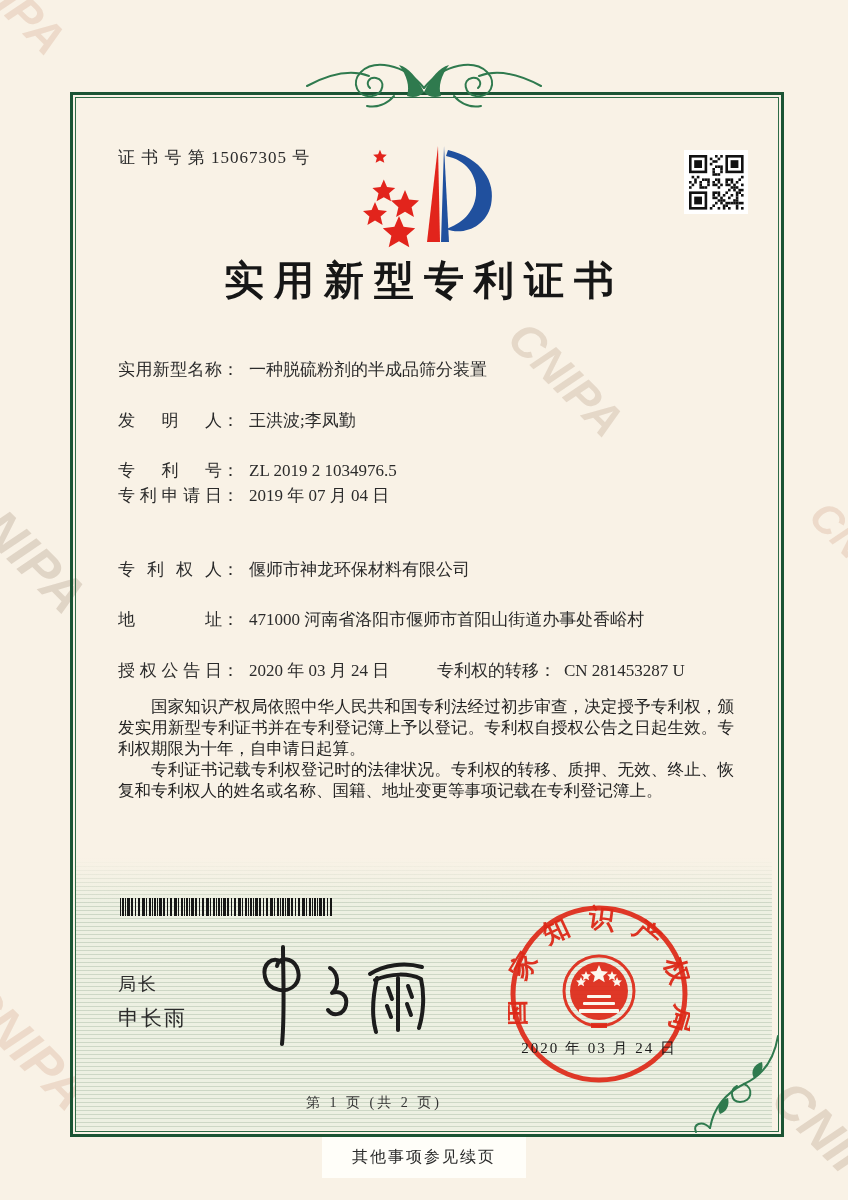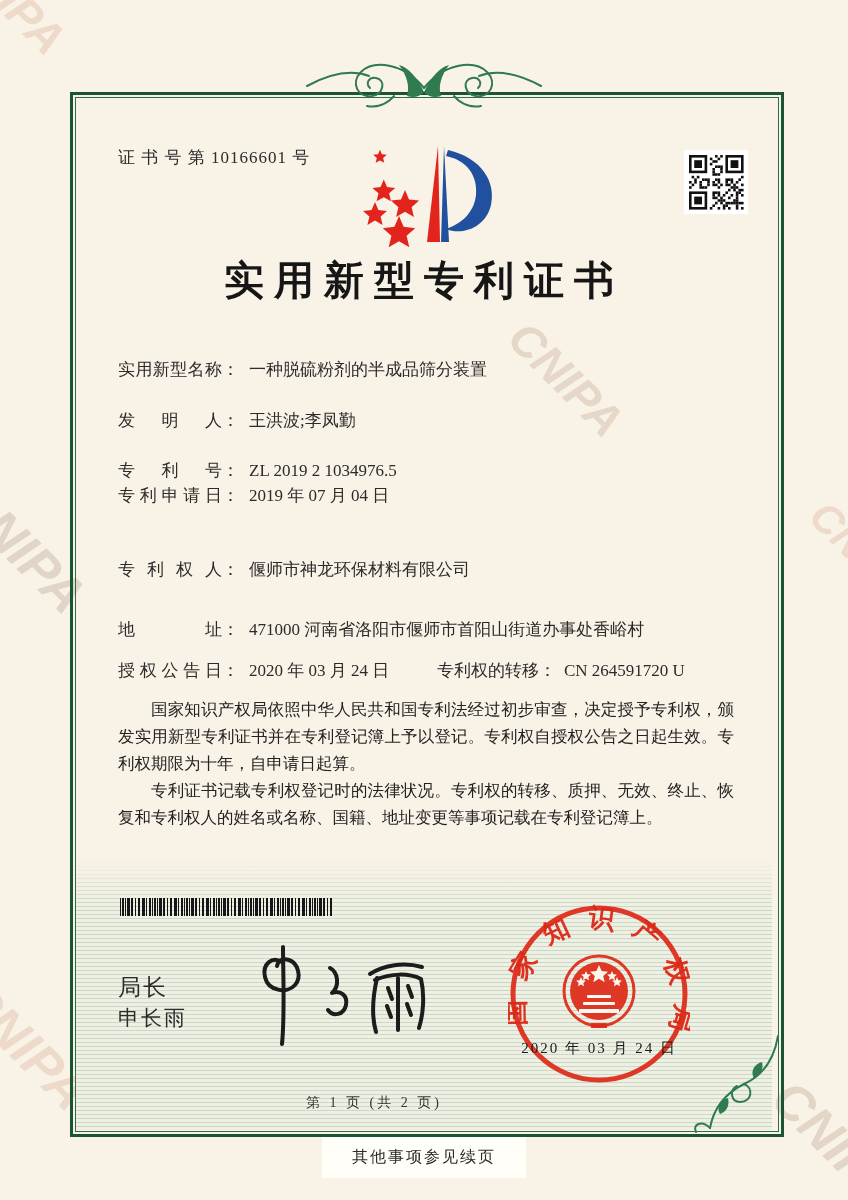--- a/index.html
+++ b/index.html
@@ -56,33 +56,33 @@
   }
 
   .field{position:absolute;left:118px;font-size:17px;white-space:nowrap;}
   .field .label{
     display:inline-block;width:104px;
     text-align:justify;text-align-last:justify;
     vertical-align:bottom;
   }
   .field .colon{display:inline-block;margin-right:10px;}
   .f0{top:358px;} .f1{top:409px;} .f2{top:459px;} .f3{top:484px;}
-  .f4{top:558px;} .f5{top:608px;margin-top:10px;} .f6{top:659px;}
+  .f4{top:558px;} .f5{top:608px;} .f6{top:659px;}
   .field2{position:absolute;left:437px;top:659px;font-size:17px;white-space:nowrap;}
   .field2 .colon{margin-right:8px;}
 
   .body-text{
     position:absolute;left:118px;top:696px;width:616px;
-    font-size:16.5px;line-height:27px;color:#222;text-align:justify;
+    font-size:16.5px;line-height:21px;color:#222;text-align:justify;
   }
   .body-text p{margin:0;text-indent:2em;}
 
   .barcode{position:absolute;left:120px;top:898px;width:216px;height:18px;}
 
-  .sign-title{position:absolute;left:118px;top:972px;font-size:23px;letter-spacing:2px;}
+  .sign-title{position:absolute;left:118px;top:972px;font-size:18px;letter-spacing:2px;}
   .sign-name{position:absolute;left:118px;top:1004px;font-size:21px;letter-spacing:2px;}
   .signature{position:absolute;left:242px;top:942px;width:205px;height:108px;}
 
   .seal{position:absolute;left:508px;top:903px;width:182px;height:182px;}
 
   .page-num{
     position:absolute;left:0;top:1094px;width:748px;text-align:center;
     font-size:14px;letter-spacing:3px;color:#333;
   }
   .footer-note{
@@ -134,21 +134,21 @@
       <path d="M90,4 C86,28 74,44 56,52 C38,61 26,74 22,96"></path>
       <path d="M56,52 C66,56 64,70 52,70 C43,70 41,58 49,54"></path>
       <path d="M74,30 C66,32 62,40 66,46 C72,44 76,38 74,30 Z" fill="#2f7a4e" stroke="none"></path>
       <path d="M40,66 C32,68 28,76 32,82 C38,80 42,74 40,66 Z" fill="#2f7a4e" stroke="none"></path>
       <path d="M22,96 C14,88 4,92 8,100"></path>
     </g>
   </svg>
 
   <div class="content">
 
-    <div class="cert-no">证 书 号 第 10166601 号</div>
+    <div class="cert-no">证 书 号 第 15067305 号</div>
 
     <svg class="logo" viewBox="0 0 160 122">
       <g fill="#e2241c">
         <path d="M58,32 l3,7 8,1 -6,5 2,8 -7,-4 -7,4 2,-8 -6,-5 8,-1 z" transform="translate(2,-2) scale(0.62)"></path>
         <path d="M44,50 l3.4,8 8.6,1 -6.4,5.6 2,8.4 -7.6,-4.4 -7.6,4.4 2,-8.4 -6.4,-5.6 8.6,-1 z" transform="scale(0.95)"></path>
         <path d="M63,58 l4,9.4 10,1.2 -7.4,6.6 2.3,9.8 -8.9,-5.2 -8.9,5.2 2.3,-9.8 -7.4,-6.6 10,-1.2 z"></path>
         <path d="M33,70 l3.4,8 8.6,1 -6.4,5.6 2,8.4 -7.6,-4.4 -7.6,4.4 2,-8.4 -6.4,-5.6 8.6,-1 z"></path>
         <path d="M57,84 l4.6,10.8 11.6,1.4 -8.6,7.6 2.7,11.4 -10.3,-6 -10.3,6 2.7,-11.4 -8.6,-7.6 11.6,-1.4 z"></path>
         <path d="M96,14 L85,110 L98,110 Z"></path>
       </g>
@@ -290,21 +290,21 @@
     <div class="field f4">
       <span class="label">专利权人</span><span class="colon">：</span><span class="value">偃师市神龙环保材料有限公司</span>
     </div>
     <div class="field f5">
       <span class="label">地址</span><span class="colon">：</span><span class="value">471000 河南省洛阳市偃师市首阳山街道办事处香峪村</span>
     </div>
     <div class="field f6">
       <span class="label">授权公告日</span><span class="colon">：</span><span class="value">2020 年 03 月 24 日</span>
     </div>
     <div class="field2">
-      <span>专利权的转移</span><span class="colon">：</span><span>CN 264591720 U</span>
+      <span>专利权的转移</span><span class="colon">：</span><span>CN 281453287 U</span>
     </div>
 
     <div class="body-text">
       <p>国家知识产权局依照中华人民共和国专利法经过初步审查，决定授予专利权，颁发实用新型专利证书并在专利登记簿上予以登记。专利权自授权公告之日起生效。专利权期限为十年，自申请日起算。</p>
       <p>专利证书记载专利权登记时的法律状况。专利权的转移、质押、无效、终止、恢复和专利权人的姓名或名称、国籍、地址变更等事项记载在专利登记簿上。</p>
     </div>
 
     <svg class="barcode" id="barcode-svg" viewBox="0 0 216 18" preserveAspectRatio="none">
         <rect x="0" y="0" width="1" height="18" fill="#161616"></rect>
         <rect x="2" y="0" width="2" height="18" fill="#161616"></rect>

